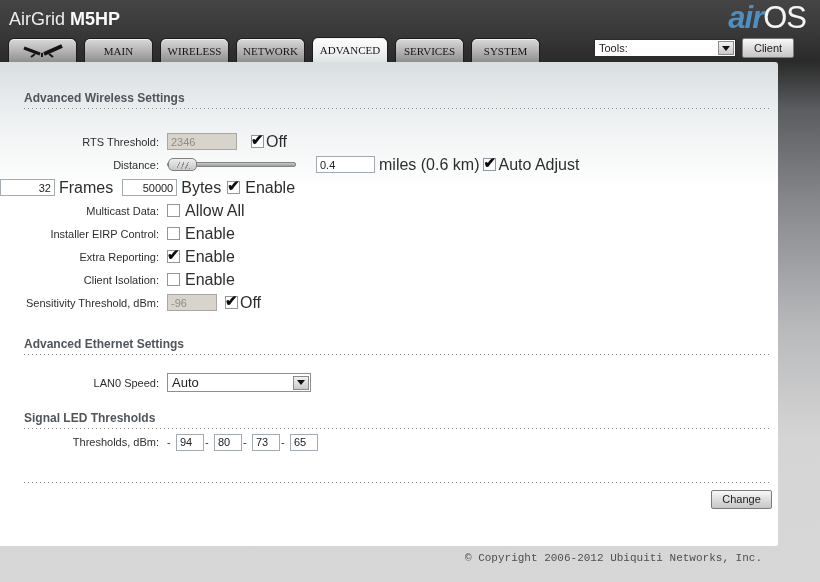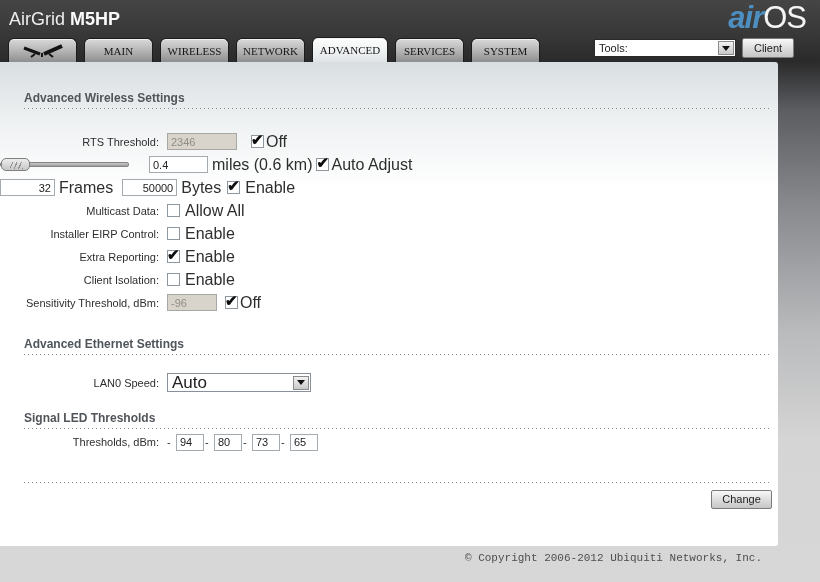--- a/index.html
+++ b/index.html
@@ -67,21 +67,21 @@
   .slider { position:relative; width:129px; height:13px; margin-right:20px; }
   .slider-track { position:absolute; top:4px; left:0; width:129px; height:5px;
     background:linear-gradient(180deg,#c9c9c9,#9d9d9d); border:1px solid #848484; border-radius:2px; }
   .slider-handle { position:absolute; top:0; left:1px; width:29px; height:13px; cursor:pointer;
     background:linear-gradient(180deg,#ededed,#c7c7c7); border:1px solid #7f7f7f; border-radius:5px; }
   .slider-handle::after { content:""; position:absolute; left:8px; top:3px; width:13px; height:7px;
     background:repeating-linear-gradient(115deg,transparent 0 2px,#909090 2px 3px,transparent 3px 4px); }
 
   .dd { width:144px; height:19px; border:1px solid #8a9097; background:#fff; display:flex;
     align-items:center; justify-content:space-between; cursor:pointer; }
-  .dd .dd-text { font-size:17px; color:#222; padding-left:4px; }
+  .dd .dd-text { font-size:13px; color:#222; padding-left:4px; }
 
   .led-head { display:flex; margin-top:24px; height:13px; }
   .led-head .spacer { width:213px; }
   .led-head .col { width:38px; font-size:11px; color:#2e2e2e; padding-left:9px; }
   .led-row { display:flex; align-items:center; margin-top:3px; height:20px; }
   .led-group { width:38px; display:flex; align-items:center; }
   .dash { font-size:11px; color:#2e2e2e; width:9px; text-align:left; }
   .led-input { width:28px; }
 
   .divider { margin:30px 8px 0 24px; height:1px;
@@ -136,20 +136,21 @@
 
   <div class="form">
     <div class="row">
       <span class="lbl">RTS Threshold:</span>
       <input class="txt" style="width: 70px;" disabled="" value="2346">
       <span style="width:14px"></span>
       <span class="cb checked"></span>
       <span class="cb-lbl" style="margin-left:2px">Off</span>
     </div>
     <div class="row">
+      <span class="lbl">Distance:</span>
       <div class="slider">
         <div class="slider-track"></div>
         <div class="slider-handle"></div>
       </div>
       <input class="txt" style="width: 59px;" value="0.4">
       <span class="unit">miles (0.6 km)</span>
       <span class="cb checked"></span>
       <span class="cb-lbl" style="margin-left:2px">Auto Adjust</span>
     </div>
     <div class="row">

